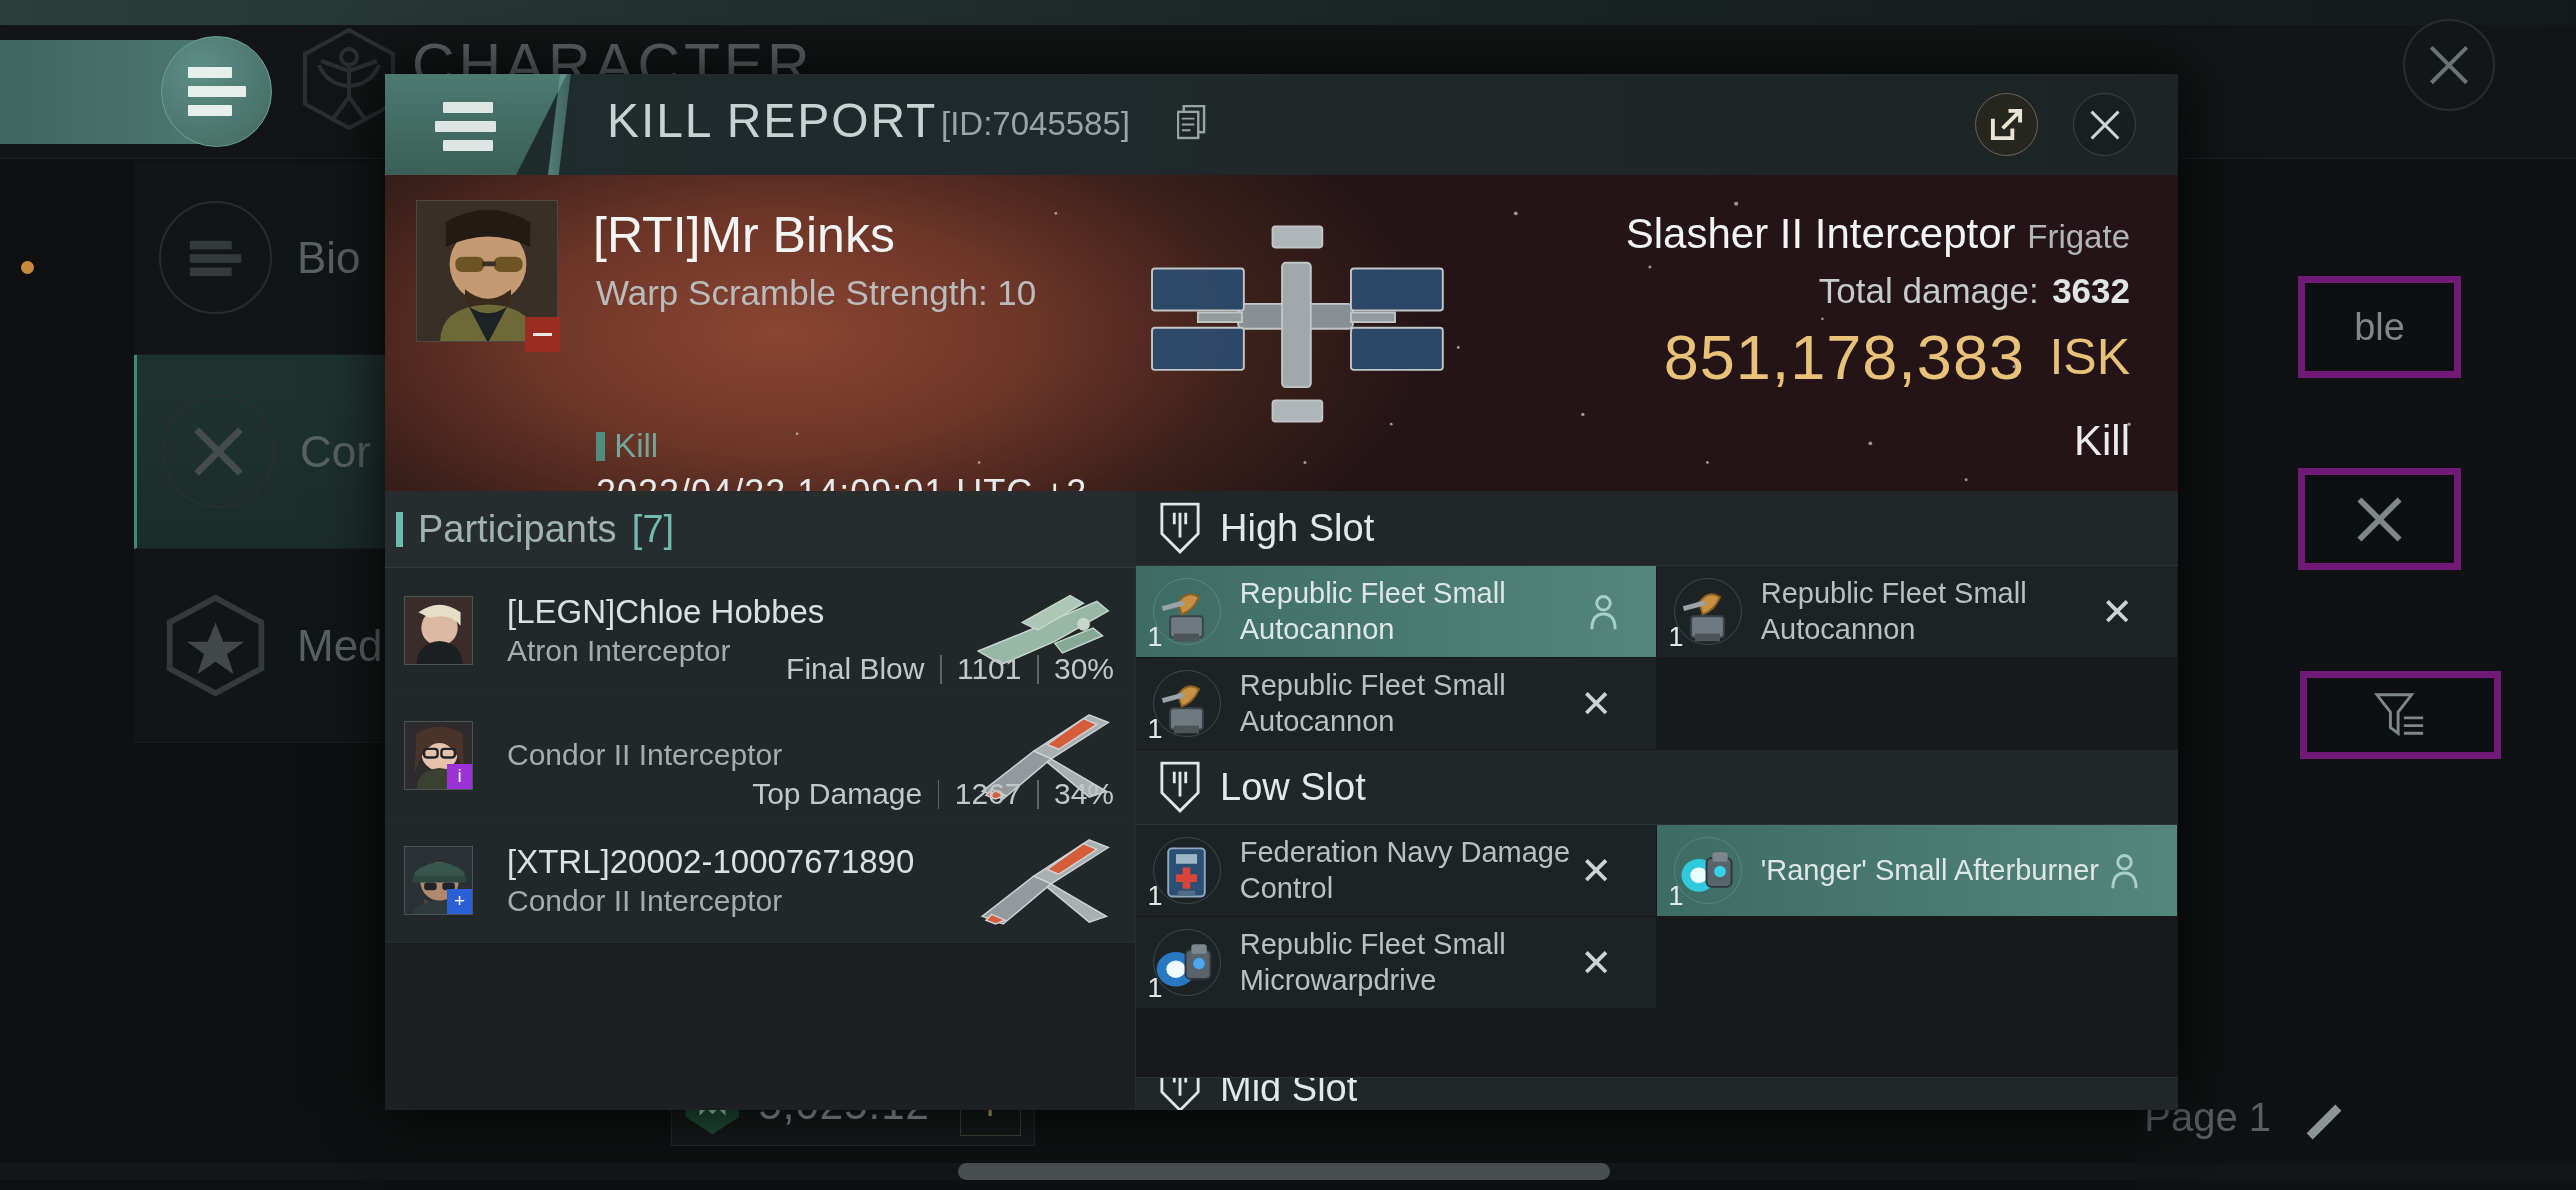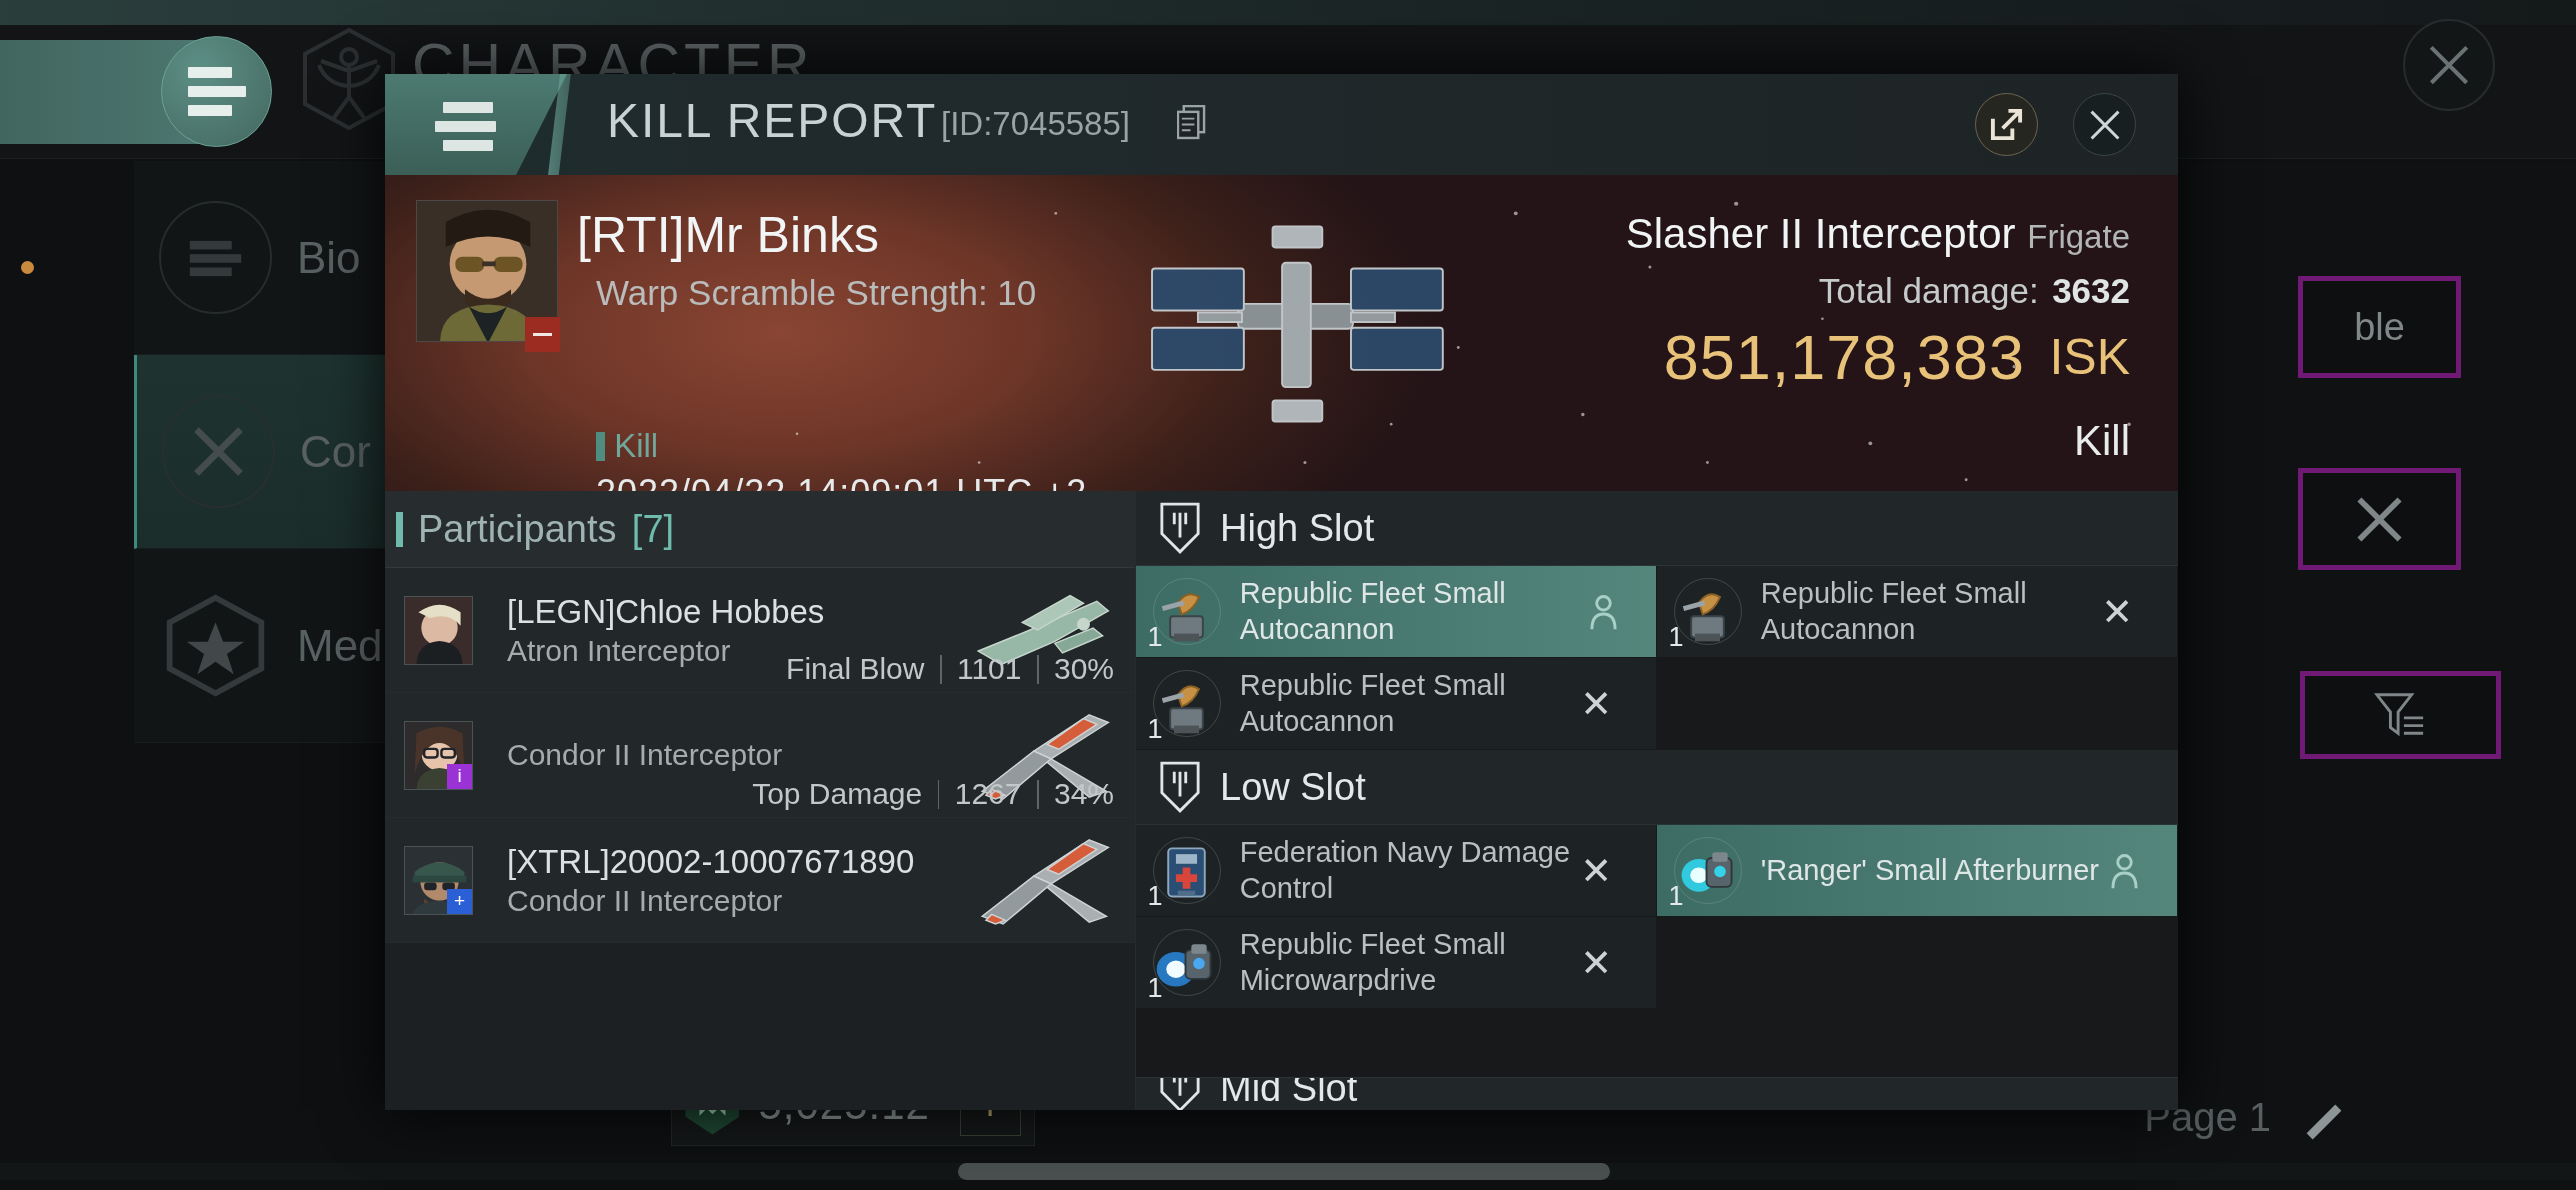--- a/index.html
+++ b/index.html
@@ -88,21 +88,21 @@
     clip-path: polygon(50% 0,100% 22%,100% 70%,50% 100%,0 70%,0 22%); 
     display:flex;align-items:center;justify-content:center;}
   .bg-amount { font-size: 42px; color:#8e9799; letter-spacing:1px; }
   .bg-plus-box { width:61px;height:61px;border:1px solid #3a4436;color:#b9a96d;
     display:flex;align-items:center;justify-content:center;font-size:44px;margin-left:auto;}
 
   .bg-page-label { position:absolute; right:305px; bottom:50px; font-size:40px; color:#585f61; }
   .bg-page-arrow { position:absolute; right:230px; bottom:46px; width:44px; height:44px; }
 
   .bg-right-panel { position:absolute; right:0; top:163px; width:441px; bottom:0; background:#0f1112; }
-  .bg-right-btn { position:absolute; background:#0d0f10; border:5px solid #701a75;
+  .bg-right-btn { position:absolute; background:#0d0f10; border:7px solid #701a75;
      display:flex;align-items:center;justify-content:center;color:#7f8789; }
   .bg-r1 { right:115px; top:276px; width:163px; height:102px; font-size:38px; }
   .bg-r2 { right:115px; top:468px; width:163px; height:102px; }
   .bg-r3 { right:75px;  top:671px; width:201px; height:88px; }
   .bg-orange-dot { position:absolute; left:21px; top:261px; width:13.4px;height:13.4px;border-radius:50%;background:#c98a3e; }
 
   
   .bg-scrollbar {
     position:absolute; left:0; bottom:9.6px; width:2576px; height:17px; background:#131617;
   }
@@ -173,21 +173,21 @@
   .avatar-box {
     position:absolute; left:31px; top:25px; width:142px; height:142px;
     border:1.9px solid #4d4746; background:#2a2424; overflow:hidden;
   }
   .avatar-badge {
     position:absolute; left:140px; top:142px; width:35px; height:35px;
     background:#9c2b22; display:flex; align-items:center; justify-content:center;
   }
   .avatar-badge i { display:block; width:19px; height:3.8px; background:#f0e6e4; }
 
-  .victim-name { position:absolute; left:192px; top:31px; font-size:50px; color:#f2f5f5; }
+  .victim-name { position:absolute; left:208px; top:31px; font-size:50px; color:#f2f5f5; }
   .victim-sub  { position:absolute; left:211px; top:98px; font-size:35px; color:#b9bcbb; }
 
   .kill-tag { position:absolute; left:211px; top:252px; display:flex; align-items:center; gap:9.6px; }
   .kill-tag span.bar { width:8.6px; height:29px; background:#4e8d80; display:block; }
   .kill-tag span.txt { font-size:33px; color:#6fa89b; }
 
   .kill-date { position:absolute; left:211px; top:297px; font-size:36px; color:#e6eaea; letter-spacing:1px; }
 
   .ship-name  { position:absolute; right:48px; top:35px; font-size:42px; color:#f1f4f4; text-align:right; white-space:nowrap;}
   .ship-class { font-size:33px; color:#b2b6b6; }

